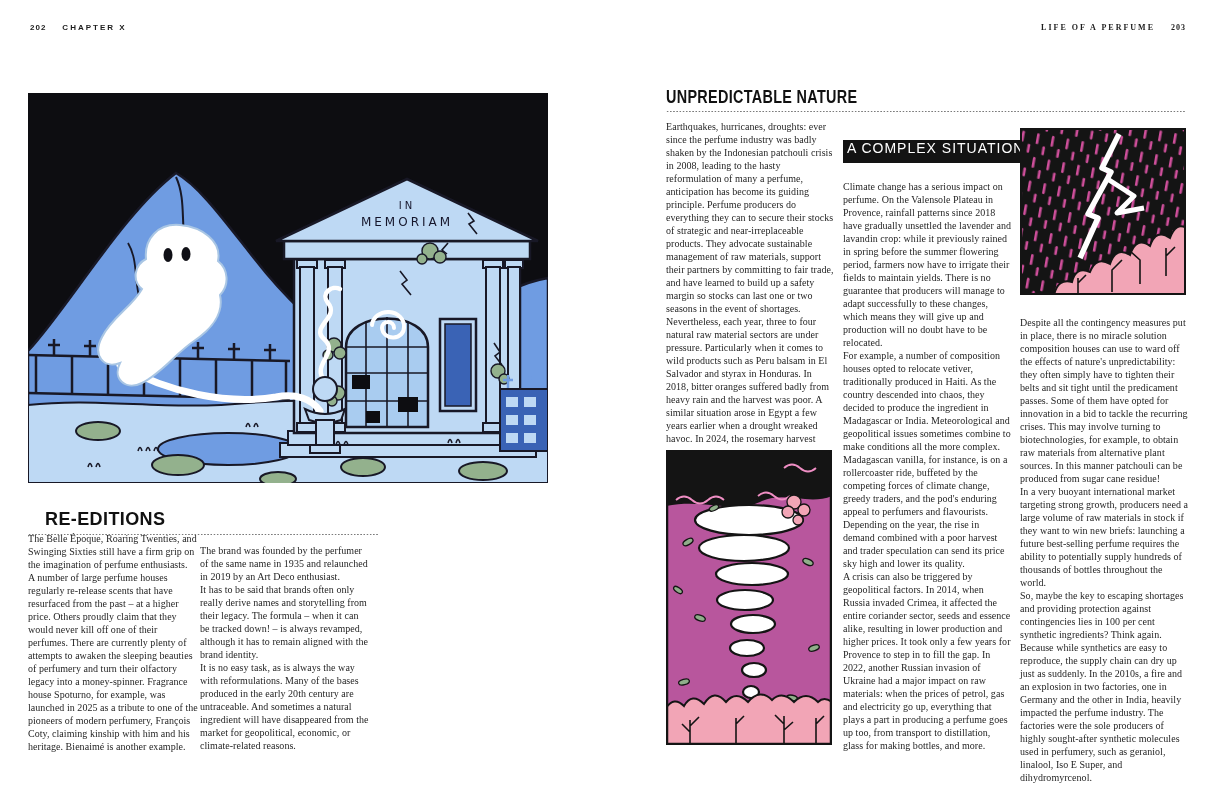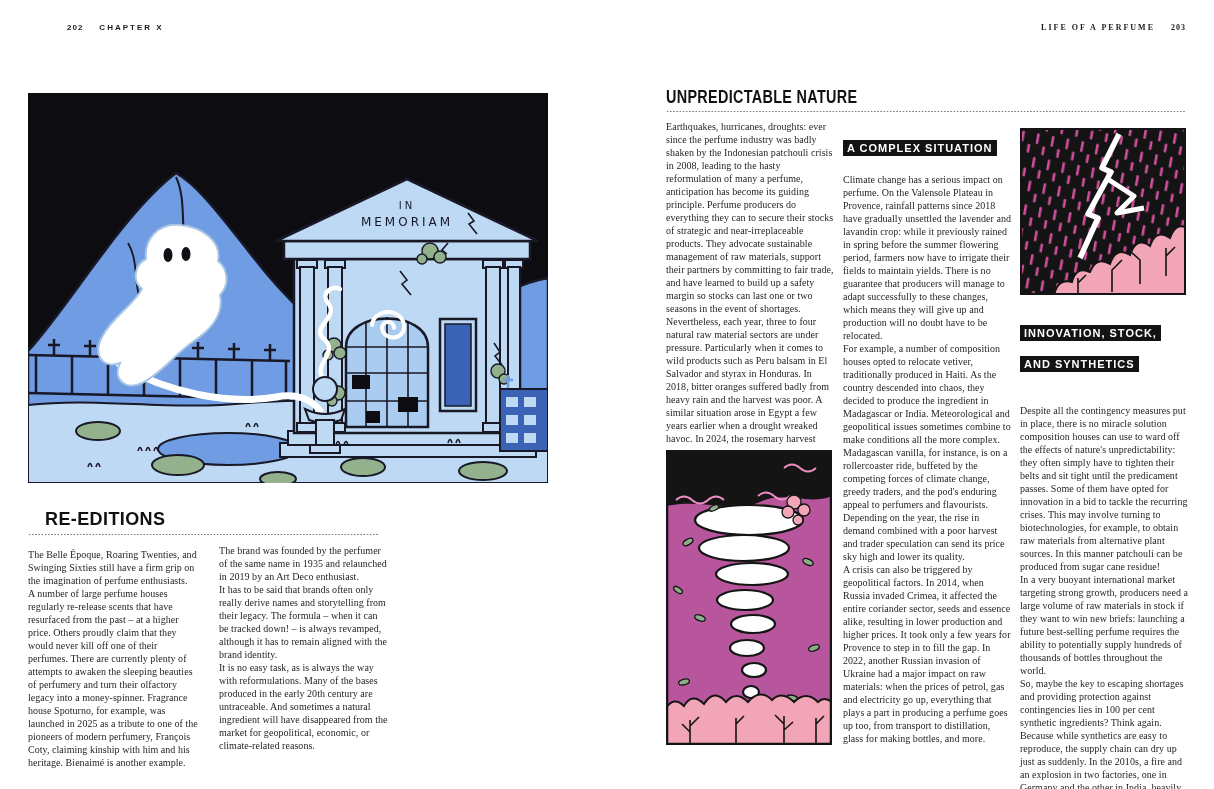--- a/index.html
+++ b/index.html
@@ -1,30 +1,30 @@
 <!DOCTYPE html>
 <html><head>
 <meta charset="utf-8">
 <style>
   html,body{margin:0;padding:0;background:#ffffff;}
   #book{position:relative;width:1214px;height:789px;background:#ffffff;overflow:hidden;
         font-family:"Liberation Serif",serif;color:#1f1f1f;}
   .runhead{position:absolute;top:23px;font-family:"Liberation Sans",sans-serif;
-           font-weight:700;font-size:8px;letter-spacing:2px;color:#1c1c1c;white-space:nowrap;margin-left:37px;}
+           font-weight:700;font-size:8px;letter-spacing:2px;color:#1c1c1c;white-space:nowrap;}
   .runhead .pgnum{letter-spacing:1px;}
   .sec-title{position:absolute;font-family:"Liberation Sans",sans-serif;font-weight:700;
              font-size:18px;letter-spacing:.4px;color:#111;white-space:nowrap;}
   .condensed{transform:scaleX(.8);transform-origin:0 50%;}
   .dotrule{position:absolute;height:3px;background-image:radial-gradient(circle,#7b7b7b .7px,transparent .95px);
            background-size:3.2px 3px;background-repeat:repeat-x;background-position:0 50%;}
   .col{position:absolute;width:170px;font-size:10px;line-height:13px;white-space:pre-line;
        letter-spacing:.04px;color:#1f1f1f;}
   .black-label{display:inline-block;background:#131313;color:#ffffff;
-               font-family:"Liberation Sans",sans-serif;font-weight:700;font-size:11px;
-               letter-spacing:1px;padding:2px 4px 1px 4px;white-space:nowrap;}
+               font-family:"Liberation Sans",sans-serif;font-weight:400;font-size:14px;
+               letter-spacing:1px;padding:2px 4px 8px 4px;white-space:nowrap;}
   .label-gap{margin-top:7px;}
   .body-gap{margin-top:4px;}
   .label-stack div{margin-bottom:2px;}
   svg{display:block;}
   .illo{position:absolute;}
 </style>
 </head>
 <body>
 
 <div id="book">
@@ -152,23 +152,23 @@
     <g>
       <circle cx="297" cy="296" r="12" fill="#bed9f4" stroke="#181826" stroke-width="2"></circle>
       <path d="M277,316 q20,10 40,0 l-4,11 q-16,6 -32,0 z" fill="#bed9f4" stroke="#181826" stroke-width="2"></path>
       <rect x="288" y="327" width="18" height="25" fill="#bed9f4" stroke="#181826" stroke-width="2"></rect>
       <rect x="282" y="352" width="30" height="8" fill="#bed9f4" stroke="#181826" stroke-width="2"></rect>
     </g>
   </svg>
 
   <div class="sec-title" style="left:45px;top:509px;">RE-EDITIONS</div>
   <div class="dotrule" style="left:28px;top:533px;width:350px;"></div>
-  <div class="col" style="left:28px;top:548px;">The Belle Époque, Roaring Twenties, and Swinging Sixties still have a firm grip on the imagination of perfume enthusiasts.
+  <div class="col" style="left:28px;top:532px;">The Belle Époque, Roaring Twenties, and Swinging Sixties still have a firm grip on the imagination of perfume enthusiasts.
 A number of large perfume houses regularly re-release scents that have resurfaced from the past – at a higher price. Others proudly claim that they would never kill off one of their perfumes. There are currently plenty of attempts to awaken the sleeping beauties of perfumery and turn their olfactory legacy into a money-spinner. Fragrance house Spoturno, for example, was launched in 2025 as a tribute to one of the pioneers of modern perfumery, François Coty, claiming kinship with him and his heritage. Bienaimé is another example.</div>
-  <div class="col" style="left:219px;top:544px;">The brand was founded by the perfumer of the same name in 1935 and relaunched in 2019 by an Art Deco enthusiast.
+  <div class="col" style="left:200px;top:544px;">The brand was founded by the perfumer of the same name in 1935 and relaunched in 2019 by an Art Deco enthusiast.
 It has to be said that brands often only really derive names and storytelling from their legacy. The formula – when it can be tracked down! – is always revamped, although it has to remain aligned with the brand identity.
 It is no easy task, as is always the way with reformulations. Many of the bases produced in the early 20th century are untraceable. And sometimes a natural ingredient will have disappeared from the market for geopolitical, economic, or climate-related reasons.</div>
 
   <div class="sec-title condensed" style="left:666px;top:87px;">UNPREDICTABLE NATURE</div>
   <div class="dotrule" style="left:666px;top:110px;width:520px;"></div>
 
   <div class="col" style="left:666px;top:120px;">Earthquakes, hurricanes, droughts: ever since the perfume industry was badly shaken by the Indonesian patchouli crisis in 2008, leading to the hasty reformulation of many a perfume, anticipation has become its guiding principle. Perfume producers do everything they can to secure their stocks of strategic and near-irreplaceable products. They advocate sustainable management of raw materials, support their partners by committing to fair trade, and have learned to build up a safety margin so stocks can last one or two seasons in the event of shortages.
 Nevertheless, each year, three to four natural raw material sectors are under pressure. Particularly when it comes to wild products such as Peru balsam in El Salvador and styrax in Honduras. In 2018, bitter oranges suffered badly from heavy rain and the harvest was poor. A similar situation arose in Egypt a few years earlier when a drought wreaked havoc. In 2024, the rosemary harvest</div>
 
   <svg class="illo" style="left:666px;top:450px;" width="166" height="295" viewBox="0 0 166 295">
@@ -240,22 +240,18 @@
         <path d="M146,148 V120 M146,128 l9,-9"></path>
     </g>
     <g stroke="#ffffff" fill="none" stroke-linejoin="round">
       <path d="M99,6 L82,40 L91,44 L68,86 L78,90 L60,130" stroke-width="5.5"></path>
       <path d="M86,50 L114,68 L97,85 L124,80" stroke-width="5"></path>
     </g>
     <rect x="1" y="1" width="164" height="165" fill="none" stroke="#141414" stroke-width="2"></rect>
   </svg>
 
   <div class="col" style="left:1020px;top:299px;">
-    <div class="label-stack">
-      <div><span class="black-label">INNOVATION, STOCK,</span></div>
-      <div><span class="black-label">AND SYNTHETICS</span></div>
-    </div>
     <div class="body-gap">Despite all the contingency measures put in place, there is no miracle solution composition houses can use to ward off the effects of nature's unpredictability: they often simply have to tighten their belts and sit tight until the predicament passes. Some of them have opted for innovation in a bid to tackle the recurring crises. This may involve turning to biotechnologies, for example, to obtain raw materials from alternative plant sources. In this manner patchouli can be produced from sugar cane residue!
 In a very buoyant international market targeting strong growth, producers need a large volume of raw materials in stock if they want to win new briefs: launching a future best-selling perfume requires the ability to potentially supply hundreds of thousands of bottles throughout the world.
 So, maybe the key to escaping shortages and providing protection against contingencies lies in 100 per cent synthetic ingredients? Think again. Because while synthetics are easy to reproduce, the supply chain can dry up just as suddenly. In the 2010s, a fire and an explosion in two factories, one in Germany and the other in India, heavily impacted the perfume industry. The factories were the sole producers of highly sought-after synthetic molecules used in perfumery, such as geraniol, linalool, Iso E Super, and dihydromyrcenol.</div>
   </div>
 
 </div>
 
 </body></html>

